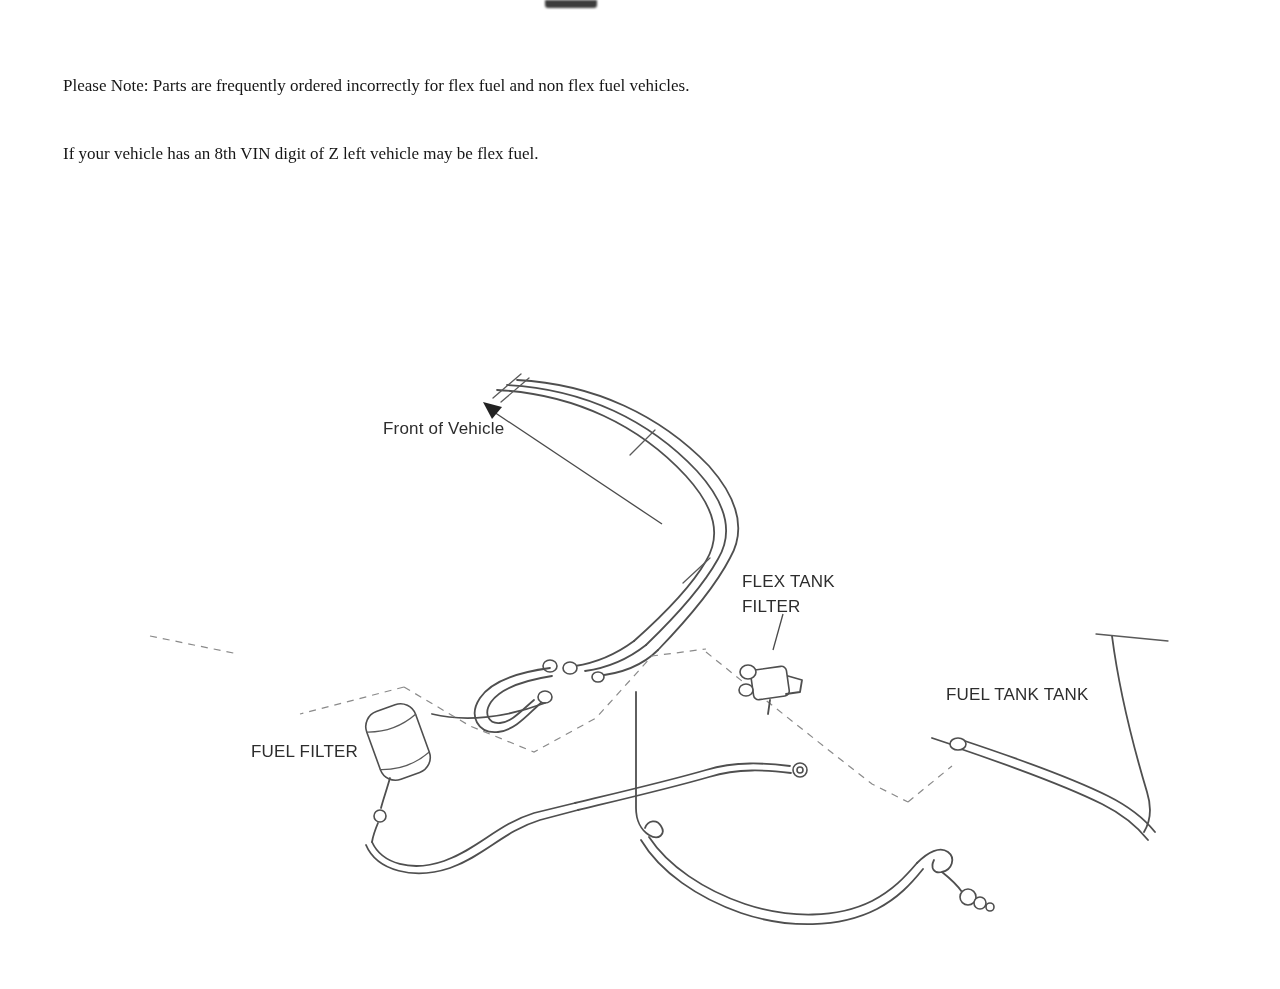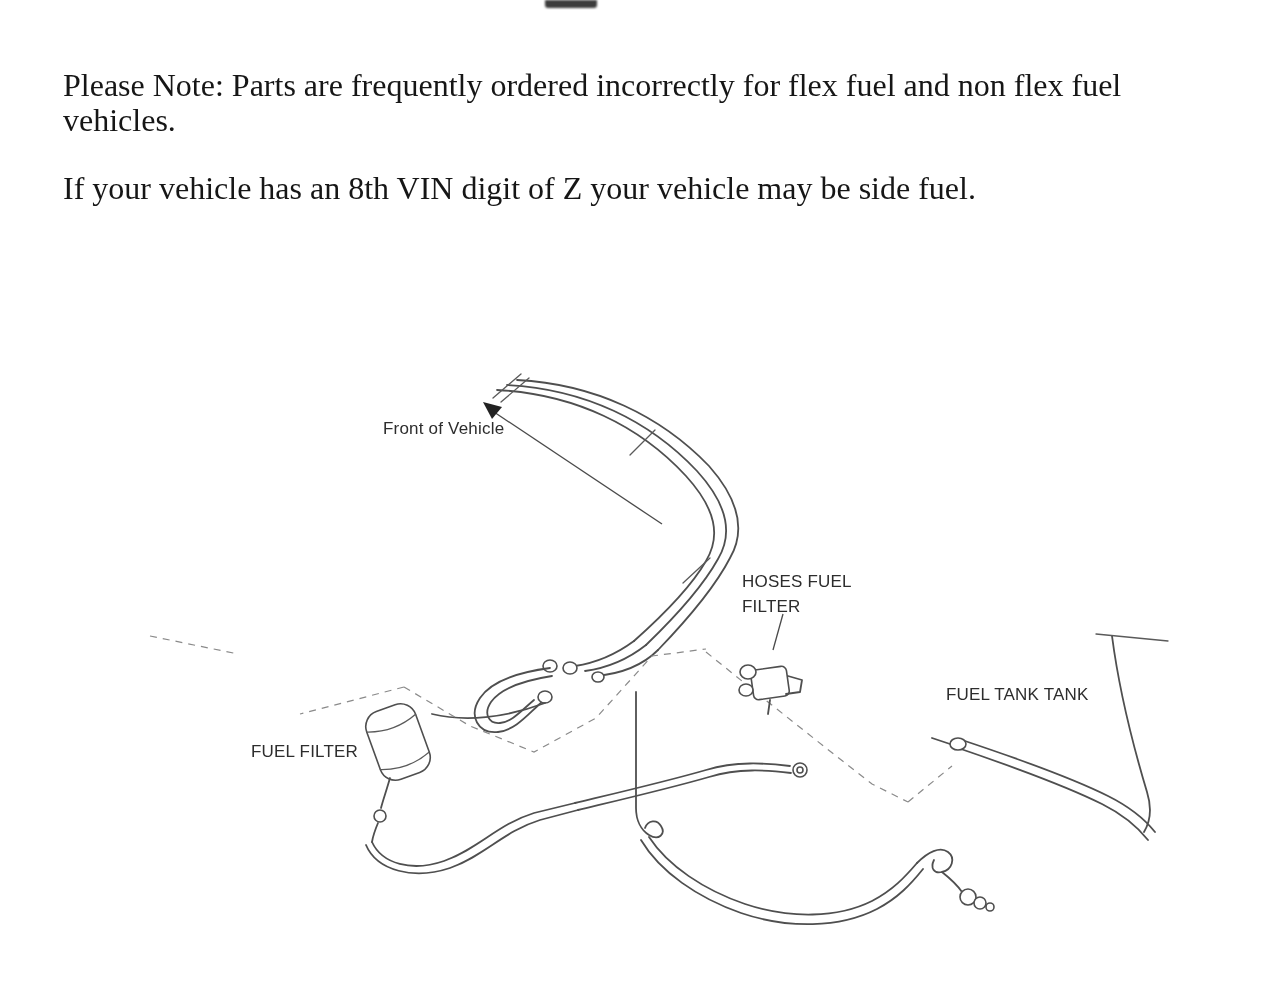--- a/index.html
+++ b/index.html
@@ -8,21 +8,21 @@
     font-family:"Liberation Serif", serif;color:#141414;overflow:hidden;
   }
   .scan-artifact{
     position:absolute;left:545px;top:0;width:52px;height:8px;
     background:#3c3c3c;border-radius:0 0 3px 3px;filter:blur(1px);
   }
   .text-block{
     position:absolute;left:63px;top:68px;right:48px;
   }
   .text-block p{
-    margin:0 0 33px 0;font-size:32px;line-height:35px;color:#161616;
+    margin:0 0 33px 0;font-size:17px;line-height:35px;color:#161616;
   }
   .diagram{
     position:absolute;left:0;top:370px;width:1268px;height:619px;
   }
   .diagram svg{position:absolute;left:0;top:0;}
   .dlabel{
     position:absolute;font-family:"Liberation Sans", sans-serif;
     font-size:17px;color:#2d2d2d;letter-spacing:.2px;white-space:nowrap;
   }
   .lbl-front{left:383px;top:49px;}
@@ -36,21 +36,21 @@
   .ptr{fill:none;stroke:#4a4a4a;stroke-width:1.3;}
   .arrowhead{fill:#222222;}
 </style>
 </head>
 <body>
 
 <div class="scan-artifact"></div>
 
 <div class="text-block">
   <p>Please Note: Parts are frequently ordered incorrectly for flex fuel and non flex fuel vehicles.</p>
-  <p>If your vehicle has an 8th VIN digit of Z your vehicle may be side fuel.</p>
+  <p>If your vehicle has an 8th VIN digit of Z left vehicle may be flex fuel.</p>
 </div>
 
 <div class="diagram">
   <svg width="1280" height="619" viewBox="0 370 1280 619">
 
     <g>
       <path class="ptr" d="M662,524 L494,412"></path>
       <polygon class="arrowhead" points="483,402 502,407 492,419"></polygon>
     </g>
 
@@ -135,20 +135,20 @@
       <ellipse class="fit" cx="748" cy="672" rx="8" ry="7"></ellipse>
       <ellipse class="fit" cx="746" cy="690" rx="7" ry="6"></ellipse>
       <path class="tube" d="M788,676 L802,680 L800,692 L786,694"></path>
       <path class="tube" d="M770,700 L768,714"></path>
     </g>
   </svg>
 
   <div class="dlabel lbl-front">Front of Vehicle</div>
 
   <div class="dlabel lbl-sensor">
-    <div>HOSES FUEL</div>
+    <div>FLEX TANK</div>
     <div>FILTER</div>
   </div>
 
   <div class="dlabel lbl-hoses">FUEL TANK TANK</div>
 
   <div class="dlabel lbl-filter">FUEL FILTER</div>
 </div>
 
 </body></html>

